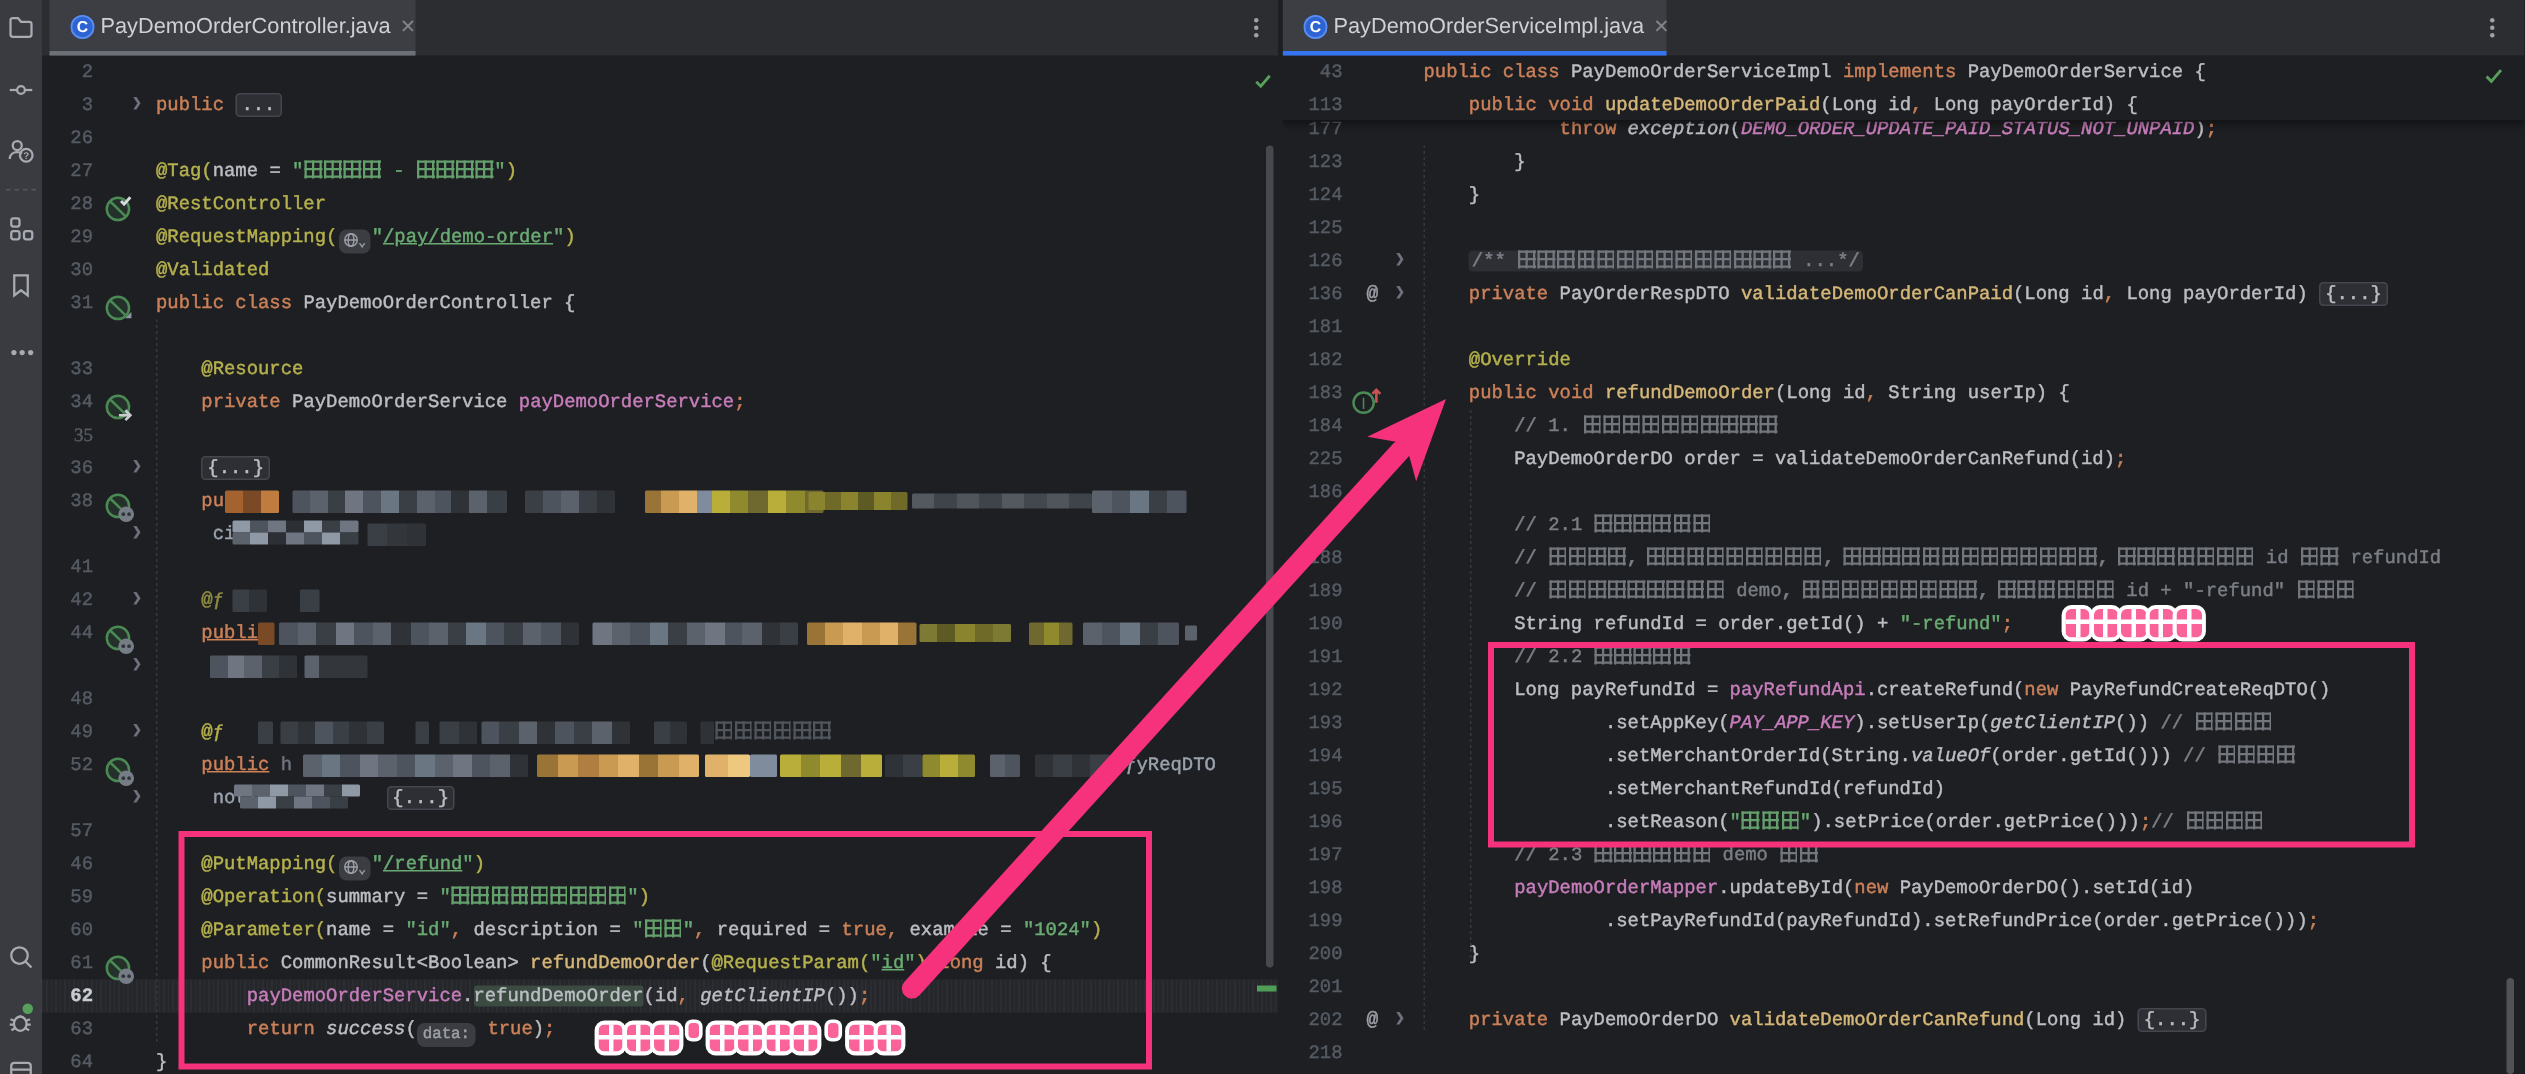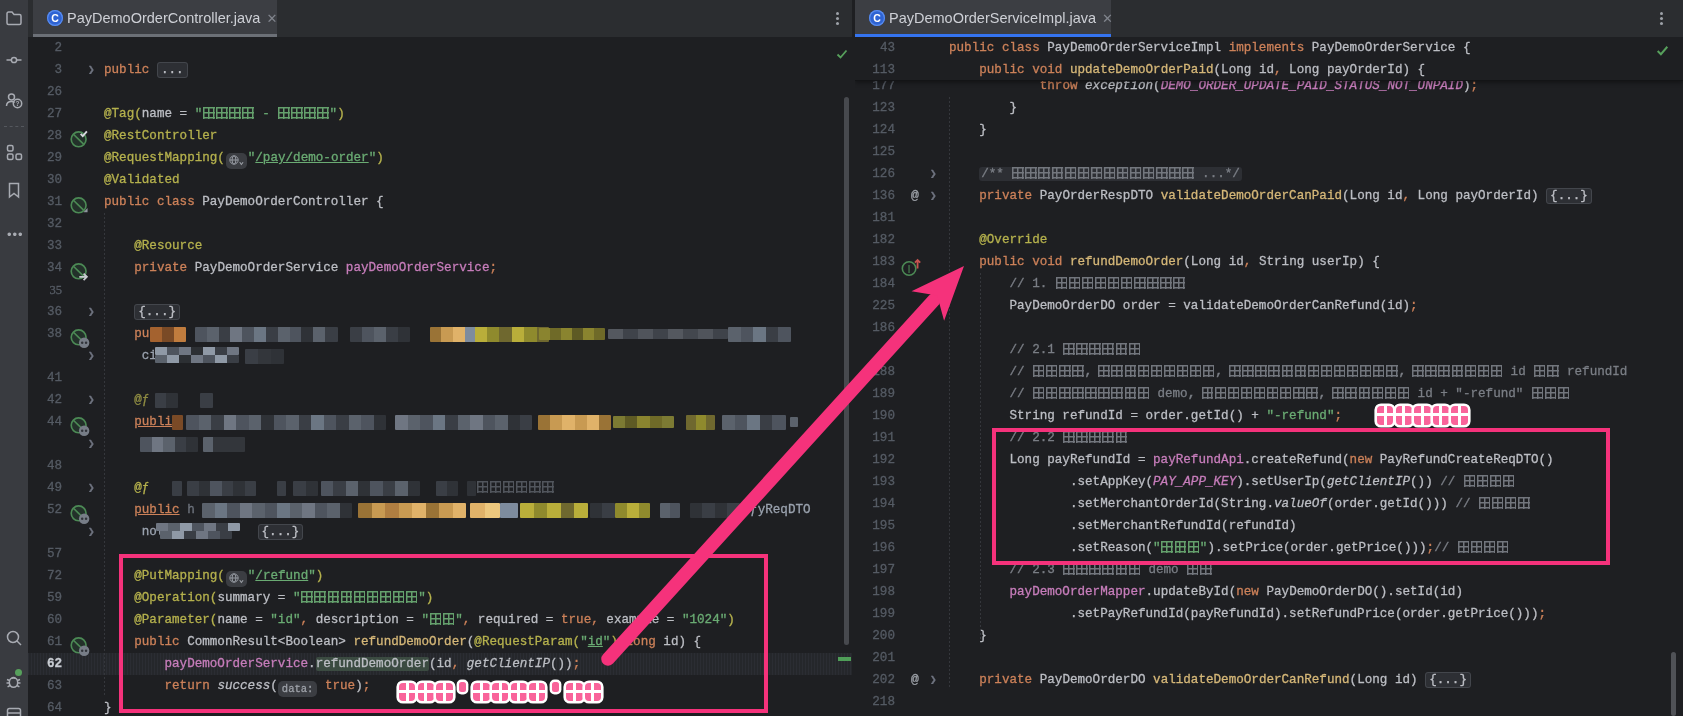--- a/index.html
+++ b/index.html
@@ -49,37 +49,36 @@
       <div class="r" style="top:81px;left:0;width:824px"><span class="n" style="left:0;width:34px;">26</span></div>
       <div class="r" style="top:103px;left:0;width:824px"><span class="n" style="left:0;width:34px;">27</span><span class="code" style="left:76px"><span class="a">@Tag(</span>name = <span class="s">"<b class="h"></b><b class="h"></b><b class="h"></b><b class="h"></b> - <b class="h"></b><b class="h"></b><b class="h"></b><b class="h"></b>"</span><span class="a">)</span></span></div>
       <div class="r" style="top:125px;left:0;width:824px"><span class="n" style="left:0;width:34px;">28</span><span class="code" style="left:76px"><span class="a">@RestController</span></span></div>
       <div class="r" style="top:147px;left:0;width:824px"><span class="n" style="left:0;width:34px;">29</span><span class="code" style="left:76px"><span class="a">@RequestMapping(</span><span class="chip" style="margin:0 1px;padding:0 3px"><svg width="10" height="10" viewBox="0 0 12 12" style="vertical-align:-1px">
               <circle cx="6" cy="6" r="5" fill="none" stroke="#9DA1A8" stroke-width="1.1"></circle>
               <ellipse cx="6" cy="6" rx="2.3" ry="5" fill="none" stroke="#9DA1A8" stroke-width="1.1"></ellipse>
               <line x1="1" y1="6" x2="11" y2="6" stroke="#9DA1A8" stroke-width="1.1"></line>
             </svg><span style="font-size:8px">⌄</span></span><span class="s">"<span class="u">/pay/demo-order</span>"</span><span class="a">)</span></span></div>
       <div class="r" style="top:169px;left:0;width:824px"><span class="n" style="left:0;width:34px;">30</span><span class="code" style="left:76px"><span class="a">@Validated</span></span></div>
       <div class="r" style="top:191px;left:0;width:824px"><span class="n" style="left:0;width:34px;">31</span><span class="code" style="left:76px"><span class="k">public class </span>PayDemoOrderController {</span></div>
-      <div class="r" style="top:213px;left:0;width:824px"><span class="n" style="left:0;width:34px;">32</span></div>
       <div class="r" style="top:235px;left:0;width:824px"><span class="n" style="left:0;width:34px;">33</span><span class="code" style="left:76px">    <span class="a">@Resource</span></span></div>
       <div class="r" style="top:257px;left:0;width:824px"><span class="n" style="left:0;width:34px;">34</span><span class="code" style="left:76px">    <span class="k">private </span>PayDemoOrderService <span class="f">payDemoOrderService</span><span class="k">;</span></span></div>
       <div class="r" style="top:279px;left:0;width:824px"><span class="n" style="left:0;width:34px;font-family:Liberation Serif, serif;">35</span></div>
       <div class="r" style="top:301px;left:0;width:824px"><span class="n" style="left:0;width:34px;">36</span><span class="arw" style="left:60px">❯</span><span class="code" style="left:76px">    <span class="fold">{...}</span></span></div>
       <div class="r" style="top:323px;left:0;width:824px"><span class="n" style="left:0;width:34px;">38</span><span class="code" style="left:76px">    <span class="k">pu</span></span><div class="mz" style="left:122px;top:4px;width:36px;height:15px;background:linear-gradient(90deg,#A4622F 0px 12px,#7A4A26 12px 24px,#C07C3E 24px 36px)"></div><div class="mz" style="left:167px;top:4px;width:143px;height:15px;background:linear-gradient(90deg,#4E545E 0px 12px,#5B626C 12px 24px,#3A3E45 24px 35px,#6F7682 35px 47px,#4E545E 47px 59px,#6B7683 59px 71px,#3A3E45 71px 83px,#5B626C 83px 95px,#4E545E 95px 106px,#2F3237 106px 118px,#5B626C 118px 130px,#3A3E45 130px 143px)"></div><div class="mz" style="left:322px;top:4px;width:60px;height:15px;background:linear-gradient(90deg,#3A3E45 0px 12px,#4E545E 12px 24px,#5B626C 24px 36px,#3A3E45 36px 48px,#2F3237 48px 60px)"></div><div class="mz" style="left:402px;top:4px;width:119px;height:15px;background:linear-gradient(90deg,#9A7336 0px 11px,#C89A52 11px 23px,#E0B269 23px 35px,#7E8C9E 35px 45px,#B9AE3A 45px 57px,#8F8A2D 57px 69px,#6F682F 69px 82px,#B9AE3A 82px 94px,#8F8A2D 94px 107px,#6F682F 107px 119px)"></div><div class="mz" style="left:511px;top:5px;width:66px;height:12px;background:linear-gradient(90deg,#8A842F 0px 11px,#6F6A28 11px 22px,#8A842F 22px 33px,#5E5A24 33px 44px,#8A842F 44px 55px,#6F6A28 55px 66px)"></div><div class="mz" style="left:580px;top:6px;width:120px;height:10px;background:linear-gradient(90deg,#54585F 0px 15px,#3F434A 15px 30px,#50545B 30px 45px,#3F434A 45px 60px,#54585F 60px 75px,#43474E 75px 90px,#50545B 90px 105px,#3F434A 105px 120px)"></div><div class="mz" style="left:700px;top:4px;width:63px;height:15px;background:linear-gradient(90deg,#5B626C 0px 13px,#4E545E 13px 25px,#6B7683 25px 38px,#3A3E45 38px 50px,#4E545E 50px 63px)"></div></div>
       <div class="r" style="top:345px;left:0;width:824px"><span class="arw" style="left:60px">❯</span><span class="code" style="left:76px">     <span style="color:#9AA2AE">ci</span></span><div class="mz" style="left:127px;top:2px;width:84px;height:8px;background:linear-gradient(90deg,#8F99A6 0px 12px,#4E545E 12px 24px,#6F7682 24px 36px,#2C2F33 36px 48px,#8F99A6 48px 60px,#3A3E45 60px 72px,#6F7682 72px 84px)"></div><div class="mz" style="left:127px;top:10px;width:84px;height:8px;background:linear-gradient(90deg,#5B626C 0px 12px,#8F99A6 12px 24px,#2C2F33 24px 36px,#6F7682 36px 48px,#4E545E 48px 60px,#8F99A6 60px 72px,#3A3E45 72px 84px)"></div><div class="mz" style="left:217px;top:4px;width:39px;height:15px;background:linear-gradient(90deg,#3A3E45 0px 13px,#33363B 13px 26px,#2F3237 26px 39px)"></div></div>
       <div class="r" style="top:367px;left:0;width:824px"><span class="n" style="left:0;width:34px;">41</span></div>
       <div class="r" style="top:389px;left:0;width:824px"><span class="n" style="left:0;width:34px;">42</span><span class="arw" style="left:60px">❯</span><span class="code" style="left:76px">    <span class="a" style="opacity:.75">@ƒ</span></span><div class="mz" style="left:127px;top:4px;width:23px;height:15px;background:linear-gradient(90deg,#3A3E45 0px 11px,#2F3237 11px 23px)"></div><div class="mz" style="left:172px;top:4px;width:13px;height:15px;background:linear-gradient(90deg,#3A3E45 0px 13px)"></div></div>
       <div class="r" style="top:411px;left:0;width:824px"><span class="n" style="left:0;width:34px;">44</span><span class="code" style="left:76px">    <span class="k u">publi</span></span><div class="mz" style="left:144px;top:4px;width:11px;height:15px;background:linear-gradient(90deg,#7A4A26 0px 11px)"></div><div class="mz" style="left:158px;top:4px;width:200px;height:15px;background:linear-gradient(90deg,#4E545E 0px 13px,#5B626C 13px 25px,#3A3E45 25px 38px,#6F7682 38px 50px,#4E545E 50px 63px,#5B626C 63px 75px,#2F3237 75px 88px,#4E545E 88px 100px,#5B626C 100px 113px,#3A3E45 113px 125px,#6B7683 125px 138px,#4E545E 138px 150px,#3A3E45 150px 163px,#5B626C 163px 175px,#4E545E 175px 188px,#2F3237 188px 200px)"></div><div class="mz" style="left:367px;top:4px;width:137px;height:15px;background:linear-gradient(90deg,#6F7682 0px 13px,#5B626C 13px 25px,#4E545E 25px 38px,#6B7683 38px 50px,#3A3E45 50px 63px,#5B626C 63px 75px,#6F7682 75px 88px,#4E545E 88px 100px,#5B626C 100px 113px,#2F3237 113px 125px,#3A3E45 125px 137px)"></div><div class="mz" style="left:510px;top:4px;width:73px;height:15px;background:linear-gradient(90deg,#9A7336 0px 12px,#C89A52 12px 24px,#E0B269 24px 37px,#C89A52 37px 49px,#E0B269 49px 61px,#9A7336 61px 73px)"></div><div class="mz" style="left:585px;top:5px;width:61px;height:12px;background:linear-gradient(90deg,#7C7A33 0px 12px,#5E5A24 12px 24px,#8A842F 24px 37px,#6F6A28 37px 49px,#7C7A33 49px 61px)"></div><div class="mz" style="left:658px;top:4px;width:29px;height:15px;background:linear-gradient(90deg,#6F682F 0px 10px,#8F8A2D 10px 20px,#6F682F 20px 29px)"></div><div class="mz" style="left:694px;top:4px;width:64px;height:15px;background:linear-gradient(90deg,#5B626C 0px 13px,#4E545E 13px 25px,#6B7683 25px 38px,#3A3E45 38px 50px,#4E545E 50px 64px)"></div><div class="mz" style="left:762px;top:6px;width:8px;height:10px;background:linear-gradient(90deg,#5B626C 0px 8px)"></div></div>
       <div class="r" style="top:433px;left:0;width:824px"><span class="arw" style="left:60px">❯</span><div class="mz" style="left:112px;top:4px;width:58px;height:15px;background:linear-gradient(90deg,#4E545E 0px 12px,#6F7682 12px 23px,#5B626C 23px 35px,#3A3E45 35px 46px,#2F3237 46px 58px)"></div><div class="mz" style="left:175px;top:4px;width:42px;height:15px;background:linear-gradient(90deg,#5B626C 0px 10px,#33363B 10px 42px)"></div></div>
       <div class="r" style="top:455px;left:0;width:824px"><span class="n" style="left:0;width:34px;">48</span></div>
       <div class="r" style="top:477px;left:0;width:824px"><span class="n" style="left:0;width:34px;">49</span><span class="arw" style="left:60px">❯</span><span class="code" style="left:76px">    <span class="a">@ƒ</span></span><div class="mz" style="left:144px;top:4px;width:10px;height:15px;background:linear-gradient(90deg,#3A3E45 0px 10px)"></div><div class="mz" style="left:159px;top:4px;width:69px;height:15px;background:linear-gradient(90deg,#3A3E45 0px 12px,#2F3237 12px 23px,#4E545E 23px 35px,#3A3E45 35px 46px,#2F3237 46px 58px,#3A3E45 58px 69px)"></div><div class="mz" style="left:249px;top:4px;width:9px;height:15px;background:linear-gradient(90deg,#3A3E45 0px 9px)"></div><div class="mz" style="left:265px;top:4px;width:25px;height:15px;background:linear-gradient(90deg,#3A3E45 0px 13px,#2F3237 13px 25px)"></div><div class="mz" style="left:293px;top:4px;width:99px;height:15px;background:linear-gradient(90deg,#4E545E 0px 12px,#3A3E45 12px 25px,#5B626C 25px 37px,#2F3237 37px 49px,#4E545E 49px 62px,#3A3E45 62px 74px,#5B626C 74px 87px,#2F3237 87px 99px)"></div><div class="mz" style="left:408px;top:4px;width:22px;height:15px;background:linear-gradient(90deg,#3A3E45 0px 11px,#2F3237 11px 22px)"></div><div class="mz" style="left:439px;top:4px;width:9px;height:15px;background:linear-gradient(90deg,#2F3237 0px 9px)"></div><div class="r" style="left:0;top:0;color:#565A61"><span class="code" style="left:448px"><b class="h"></b><b class="h"></b><b class="h"></b><b class="h"></b><b class="h"></b><b class="h"></b></span></div></div>
       <div class="r" style="top:499px;left:0;width:824px"><span class="n" style="left:0;width:34px;">52</span><span class="code" style="left:76px">    <span class="k u">public</span> <span style="color:#6E747E">h</span></span><div class="mz" style="left:174px;top:4px;width:150px;height:15px;background:linear-gradient(90deg,#5B626C 0px 13px,#6B7683 13px 25px,#4E545E 25px 38px,#6F7682 38px 50px,#5B626C 50px 63px,#4E545E 63px 75px,#6B7683 75px 88px,#5B626C 88px 100px,#6F7682 100px 113px,#4E545E 113px 125px,#5B626C 125px 138px,#2F3237 138px 150px)"></div><div class="mz" style="left:330px;top:4px;width:108px;height:15px;background:linear-gradient(90deg,#9A7336 0px 14px,#C89A52 14px 27px,#B07E41 27px 41px,#C89A52 41px 54px,#E0B269 54px 68px,#9A7336 68px 81px,#C89A52 81px 95px,#E0B269 95px 108px)"></div><div class="mz" style="left:442px;top:4px;width:30px;height:15px;background:linear-gradient(90deg,#E0B269 0px 15px,#EDC87E 15px 30px)"></div><div class="mz" style="left:472px;top:4px;width:18px;height:15px;background:linear-gradient(90deg,#7E8C9E 0px 18px)"></div><div class="mz" style="left:492px;top:4px;width:68px;height:15px;background:linear-gradient(90deg,#B9AE3A 0px 14px,#8F8A2D 14px 27px,#B9AE3A 27px 41px,#6F682F 41px 54px,#B9AE3A 54px 68px)"></div><div class="mz" style="left:562px;top:4px;width:25px;height:15px;background:linear-gradient(90deg,#2F3237 0px 12px,#3A3E45 12px 25px)"></div><div class="mz" style="left:587px;top:4px;width:35px;height:15px;background:linear-gradient(90deg,#8F8A2D 0px 12px,#B9AE3A 12px 24px,#8F8A2D 24px 35px)"></div><div class="mz" style="left:632px;top:4px;width:20px;height:15px;background:linear-gradient(90deg,#5B626C 0px 10px,#4E545E 10px 20px)"></div><div class="mz" style="left:662px;top:4px;width:50px;height:15px;background:linear-gradient(90deg,#2F3237 0px 12px,#3A3E45 12px 25px,#2F3237 25px 37px,#3A3E45 37px 50px)"></div><div class="r" style="left:0;top:0;color:#9AA2AE"><span class="code" style="left:707px">..ƒyReqDTO</span></div></div>
       <div class="r" style="top:521px;left:0;width:824px"><span class="arw" style="left:60px">❯</span><span class="code" style="left:76px">     <span style="color:#9AA2AE">noti.,</span></span><div class="mz" style="left:128px;top:2px;width:84px;height:8px;background:linear-gradient(90deg,#6F7682 0px 12px,#5B626C 12px 24px,#8F99A6 24px 36px,#4E545E 36px 48px,#6F7682 48px 60px,#3A3E45 60px 72px,#8F99A6 72px 84px)"></div><div class="mz" style="left:132px;top:10px;width:72px;height:8px;background:linear-gradient(90deg,#5B626C 0px 12px,#8F99A6 12px 24px,#3A3E45 24px 36px,#6F7682 36px 48px,#4E545E 48px 60px,#3A3E45 60px 72px)"></div><span class="code" style="left:222px"> <span class="fold">{...}</span></span></div>
       <div class="r" style="top:543px;left:0;width:824px"><span class="n" style="left:0;width:34px;">57</span></div>
-      <div class="r" style="top:565px;left:0;width:824px"><span class="n" style="left:0;width:34px;">72</span><span class="code" style="left:76px">    <span class="a">@PutMapping(</span><span class="chip" style="margin:0 1px;padding:0 3px"><svg width="10" height="10" viewBox="0 0 12 12" style="vertical-align:-1px">
+      <div class="r" style="top:565px;left:0;width:824px"><span class="n" style="left:0;width:34px;">46</span><span class="code" style="left:76px">    <span class="a">@PutMapping(</span><span class="chip" style="margin:0 1px;padding:0 3px"><svg width="10" height="10" viewBox="0 0 12 12" style="vertical-align:-1px">
               <circle cx="6" cy="6" r="5" fill="none" stroke="#9DA1A8" stroke-width="1.1"></circle>
               <ellipse cx="6" cy="6" rx="2.3" ry="5" fill="none" stroke="#9DA1A8" stroke-width="1.1"></ellipse>
               <line x1="1" y1="6" x2="11" y2="6" stroke="#9DA1A8" stroke-width="1.1"></line>
             </svg><span style="font-size:8px">⌄</span></span><span class="s">"<span class="u">/refund</span>"</span><span class="a">)</span></span></div>
       <div class="r" style="top:587px;left:0;width:824px"><span class="n" style="left:0;width:34px;">59</span><span class="code" style="left:76px">    <span class="a">@Operation(</span>summary = <span class="s">"<b class="h"></b><b class="h"></b><b class="h"></b><b class="h"></b><b class="h"></b><b class="h"></b><b class="h"></b><b class="h"></b><b class="h"></b>"</span><span class="a">)</span></span></div>
       <div class="r" style="top:609px;left:0;width:824px"><span class="n" style="left:0;width:34px;">60</span><span class="code" style="left:76px">    <span class="a">@Parameter(</span>name = <span class="s">"id"</span><span class="k">,</span> description = <span class="s">"<b class="h"></b><b class="h"></b>"</span><span class="k">,</span> required = <span class="k">true,</span> example = <span class="s">"1024"</span><span class="a">)</span></span></div>
       <div class="r" style="top:631px;left:0;width:824px"><span class="n" style="left:0;width:34px;">61</span><span class="code" style="left:76px">    <span class="k">public </span>CommonResult&lt;Boolean&gt; <span class="m">refundDemoOrder</span>(<span class="a">@RequestParam(</span><span class="s">"<span class="u">id</span>"</span><span class="a">)</span> <span class="k">Long</span> id) {</span></div>
       <div style="position:absolute;left:0;top:653px;width:824px;height:22px;background:repeating-linear-gradient(90deg,#2B2D33 0 1px,#25272B 1px 3px)"></div>
       <div class="r" style="top:653px;left:0;width:824px"><span class="n" style="left:0;width:34px;color:#C8CCD2;font-weight:bold;">62</span><span class="code" style="left:76px">        <span class="f">payDemoOrderService</span>.<span class="hl">refundDemoOrder</span>(id<span class="k">,</span> <span class="i">getClientIP</span>())<span class="k">;</span></span></div>
       <div class="r" style="top:675px;left:0;width:824px"><span class="n" style="left:0;width:34px;">63</span><span class="code" style="left:76px">        <span class="k">return </span><span class="i">success</span>(<span class="chip" style="font-size:10.5px">data:</span> <span class="k">true</span>)<span class="k">;</span></span></div>

